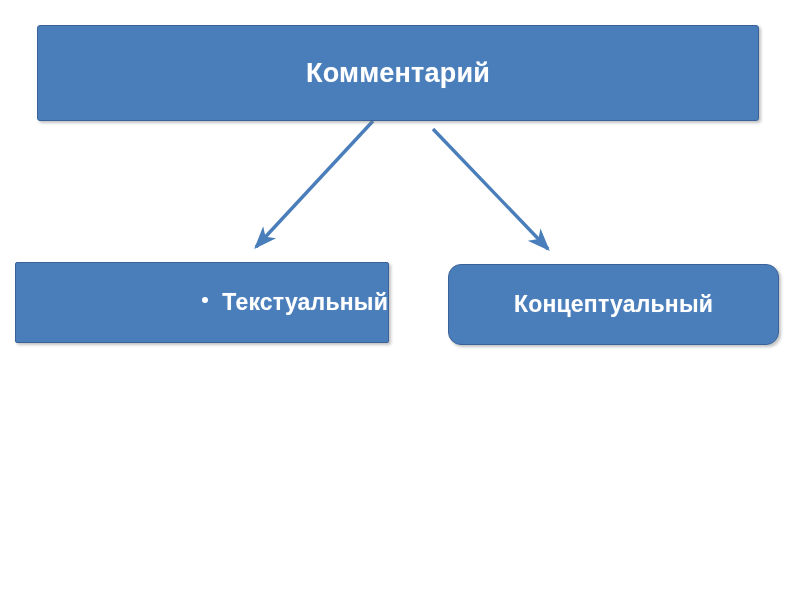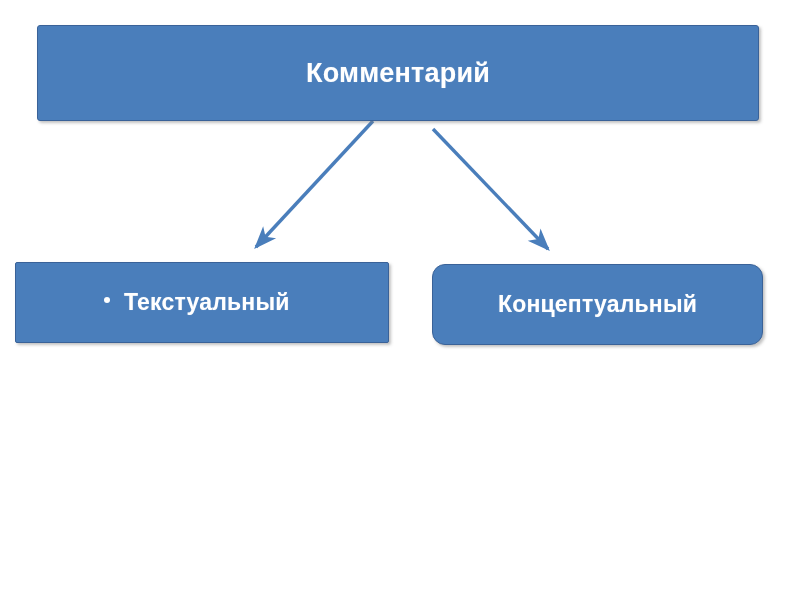--- a/index.html
+++ b/index.html
@@ -47,40 +47,40 @@
   }
   #node-root .node-label { font-size: 27px; }
 
   
   #node-textual {
     left: 15px;
     top: 262px;
     width: 374px;
     height: 81px;
     border-radius: 2px;
-    justify-content: flex-start;
+    justify-content: flex-end;
     padding-left: 88px;
   }
   #node-textual .node-label { font-size: 23px; }
 
   .bullet-dot {
     display: inline-block;
     width: 6px;
     height: 6px;
     border-radius: 50%;
     background: #FFFFFF;
     margin-right: 14px;
     vertical-align: middle;
     position: relative;
     top: -4px;
   }
 
   
   #node-conceptual {
-    left: 432px;
+    left: 448px;
     top: 264px;
     width: 331px;
     height: 81px;
     border-radius: 13px;
   }
   #node-conceptual .node-label { font-size: 23px; }
 
   
   #connectors {
     position: absolute;

